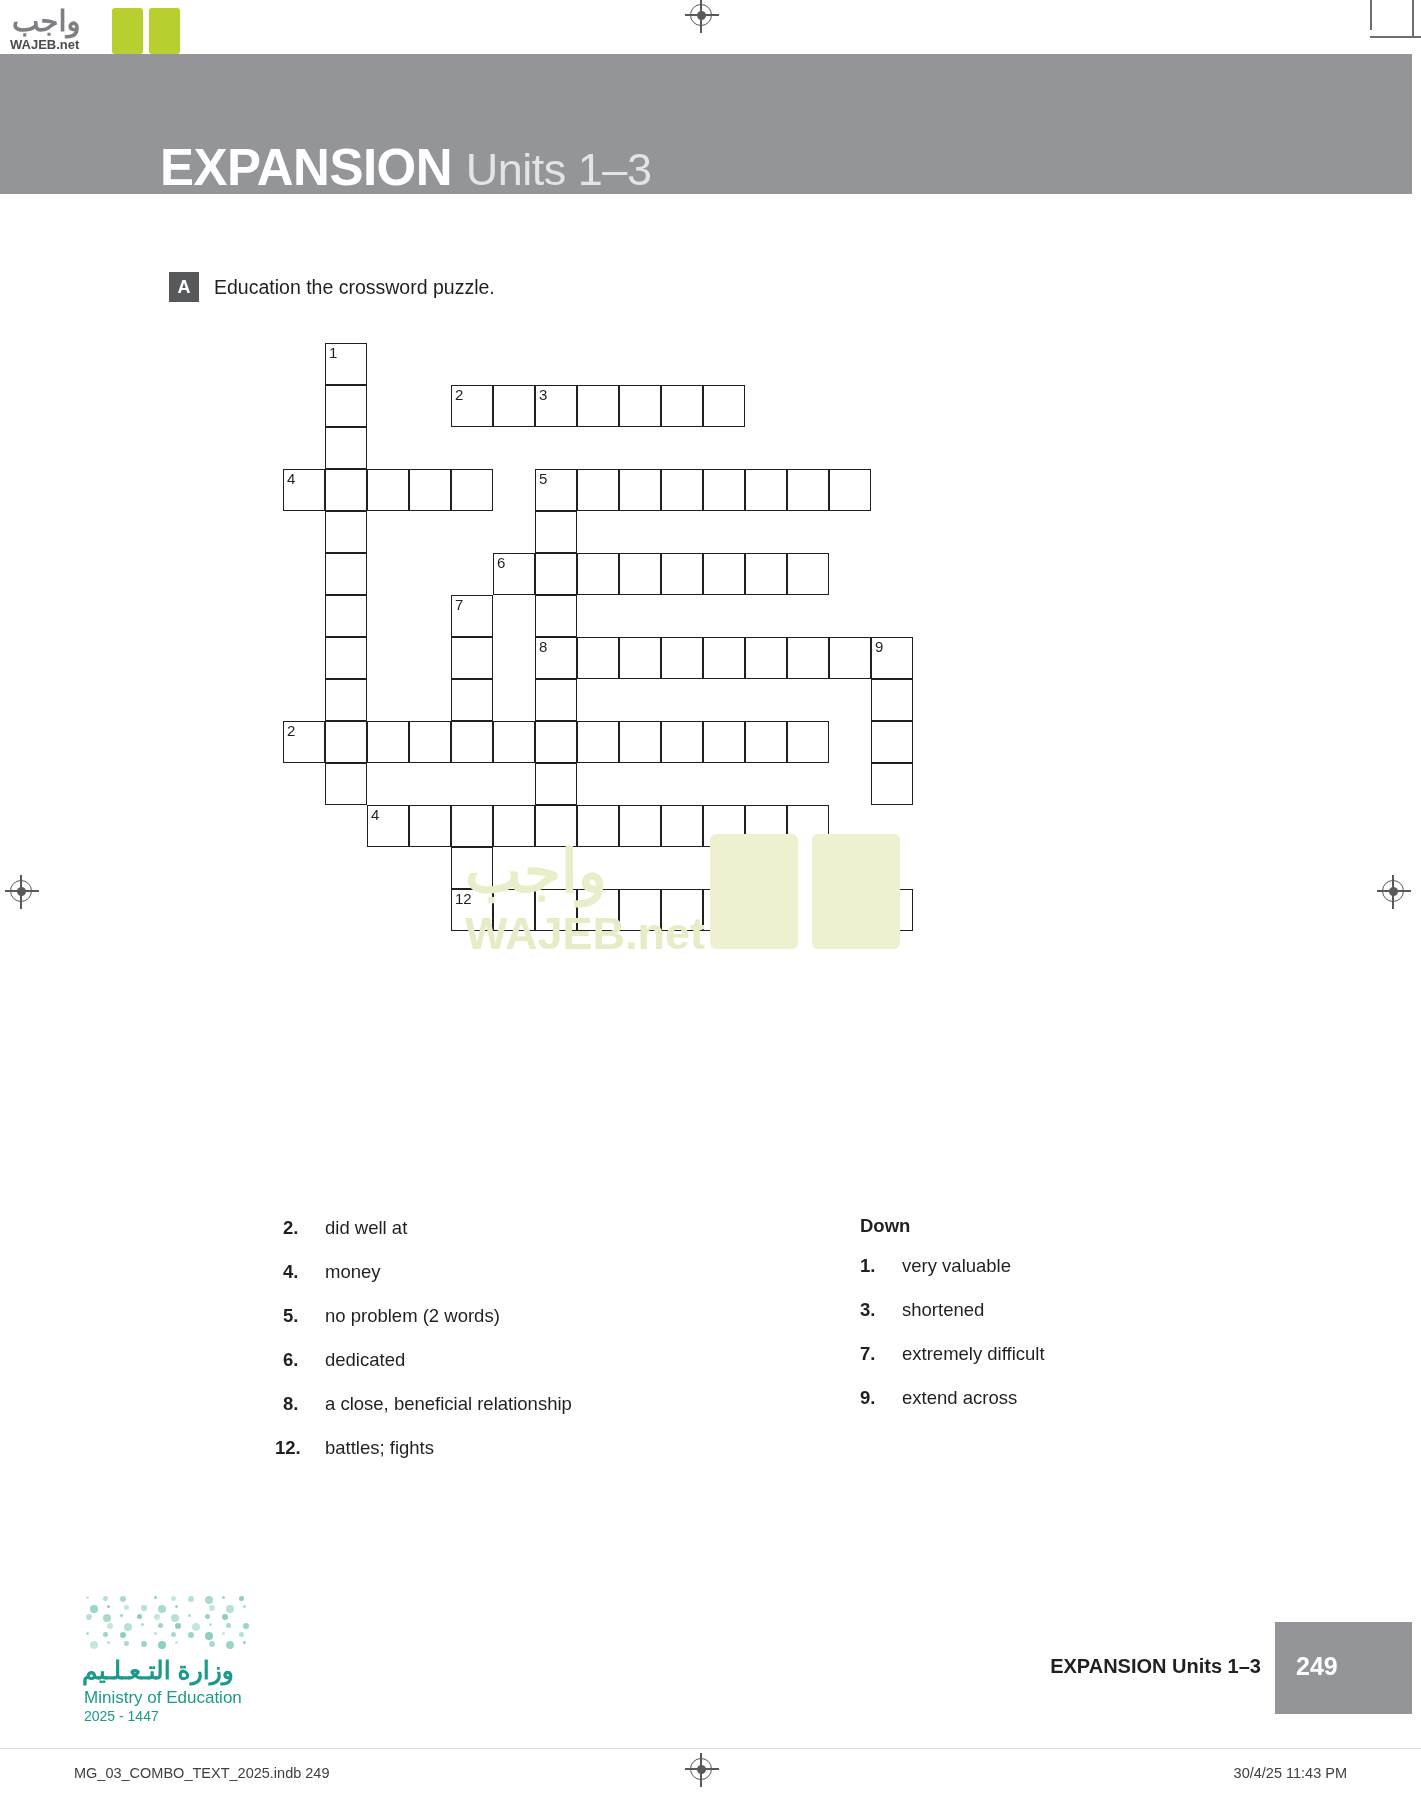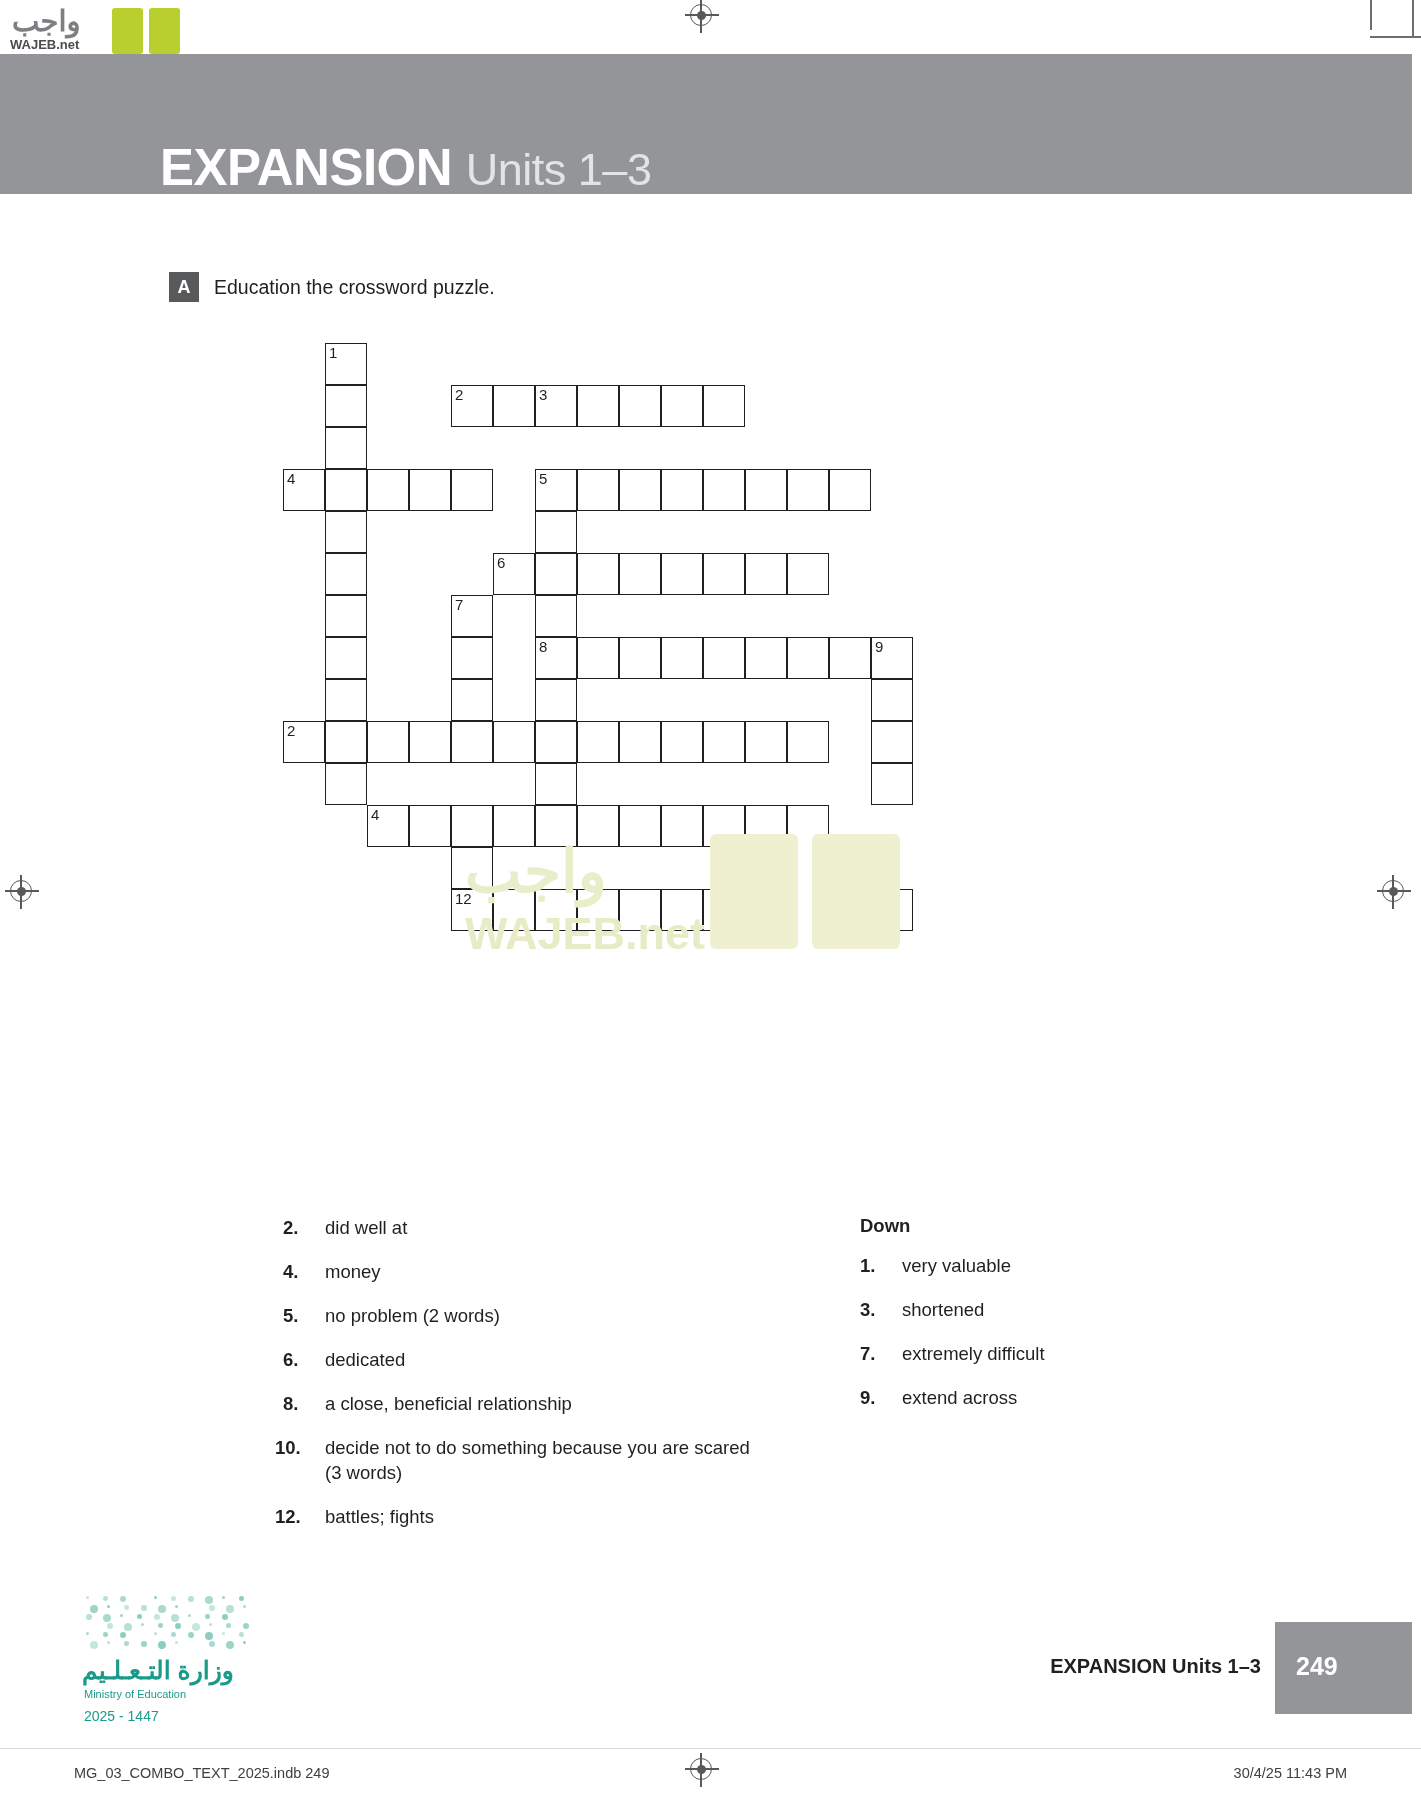--- a/index.html
+++ b/index.html
@@ -248,21 +248,21 @@
     position: absolute;
     left: 4px; top: 60px;
     font-size: 25px;
     font-weight: bold;
     color: #1a9b8a;
     letter-spacing: 1px;
   }
   .moe .en {
     position: absolute;
     left: 6px; top: 92px;
-    font-size: 11px;
+    font-size: 17px;
     color: #1a9b8a;
   }
   .moe .yr {
     position: absolute;
     left: 6px; top: 112px;
     font-size: 14px;
     color: #1a9b8a;
   }
 
   
@@ -483,21 +483,20 @@
   </div>
 </div>
 
 <div class="clues-col" id="across-col">
   <div id="across-list">
       <div class="clue"><span class="cnum">2.</span><span>did well at</span></div>
       <div class="clue"><span class="cnum">4.</span><span>money</span></div>
       <div class="clue"><span class="cnum">5.</span><span>no problem (2 words)</span></div>
       <div class="clue"><span class="cnum">6.</span><span>dedicated</span></div>
       <div class="clue"><span class="cnum">8.</span><span>a close, beneficial relationship</span></div>
-      <div class="clue"><span class="cnum wide">10.</span><span>decide not to do something because you are scared (3 words)</span></div>
       <div class="clue"><span class="cnum wide">12.</span><span>battles; fights</span></div>
     </div>
 </div>
 <div class="clues-col" id="down-col">
   <div class="clues-title">Down</div>
   <div id="down-list">
       <div class="clue"><span class="cnum">1.</span><span>very valuable</span></div>
       <div class="clue"><span class="cnum">3.</span><span>shortened</span></div>
       <div class="clue"><span class="cnum">7.</span><span>extremely difficult</span></div>
       <div class="clue"><span class="cnum">9.</span><span>extend across</span></div>

